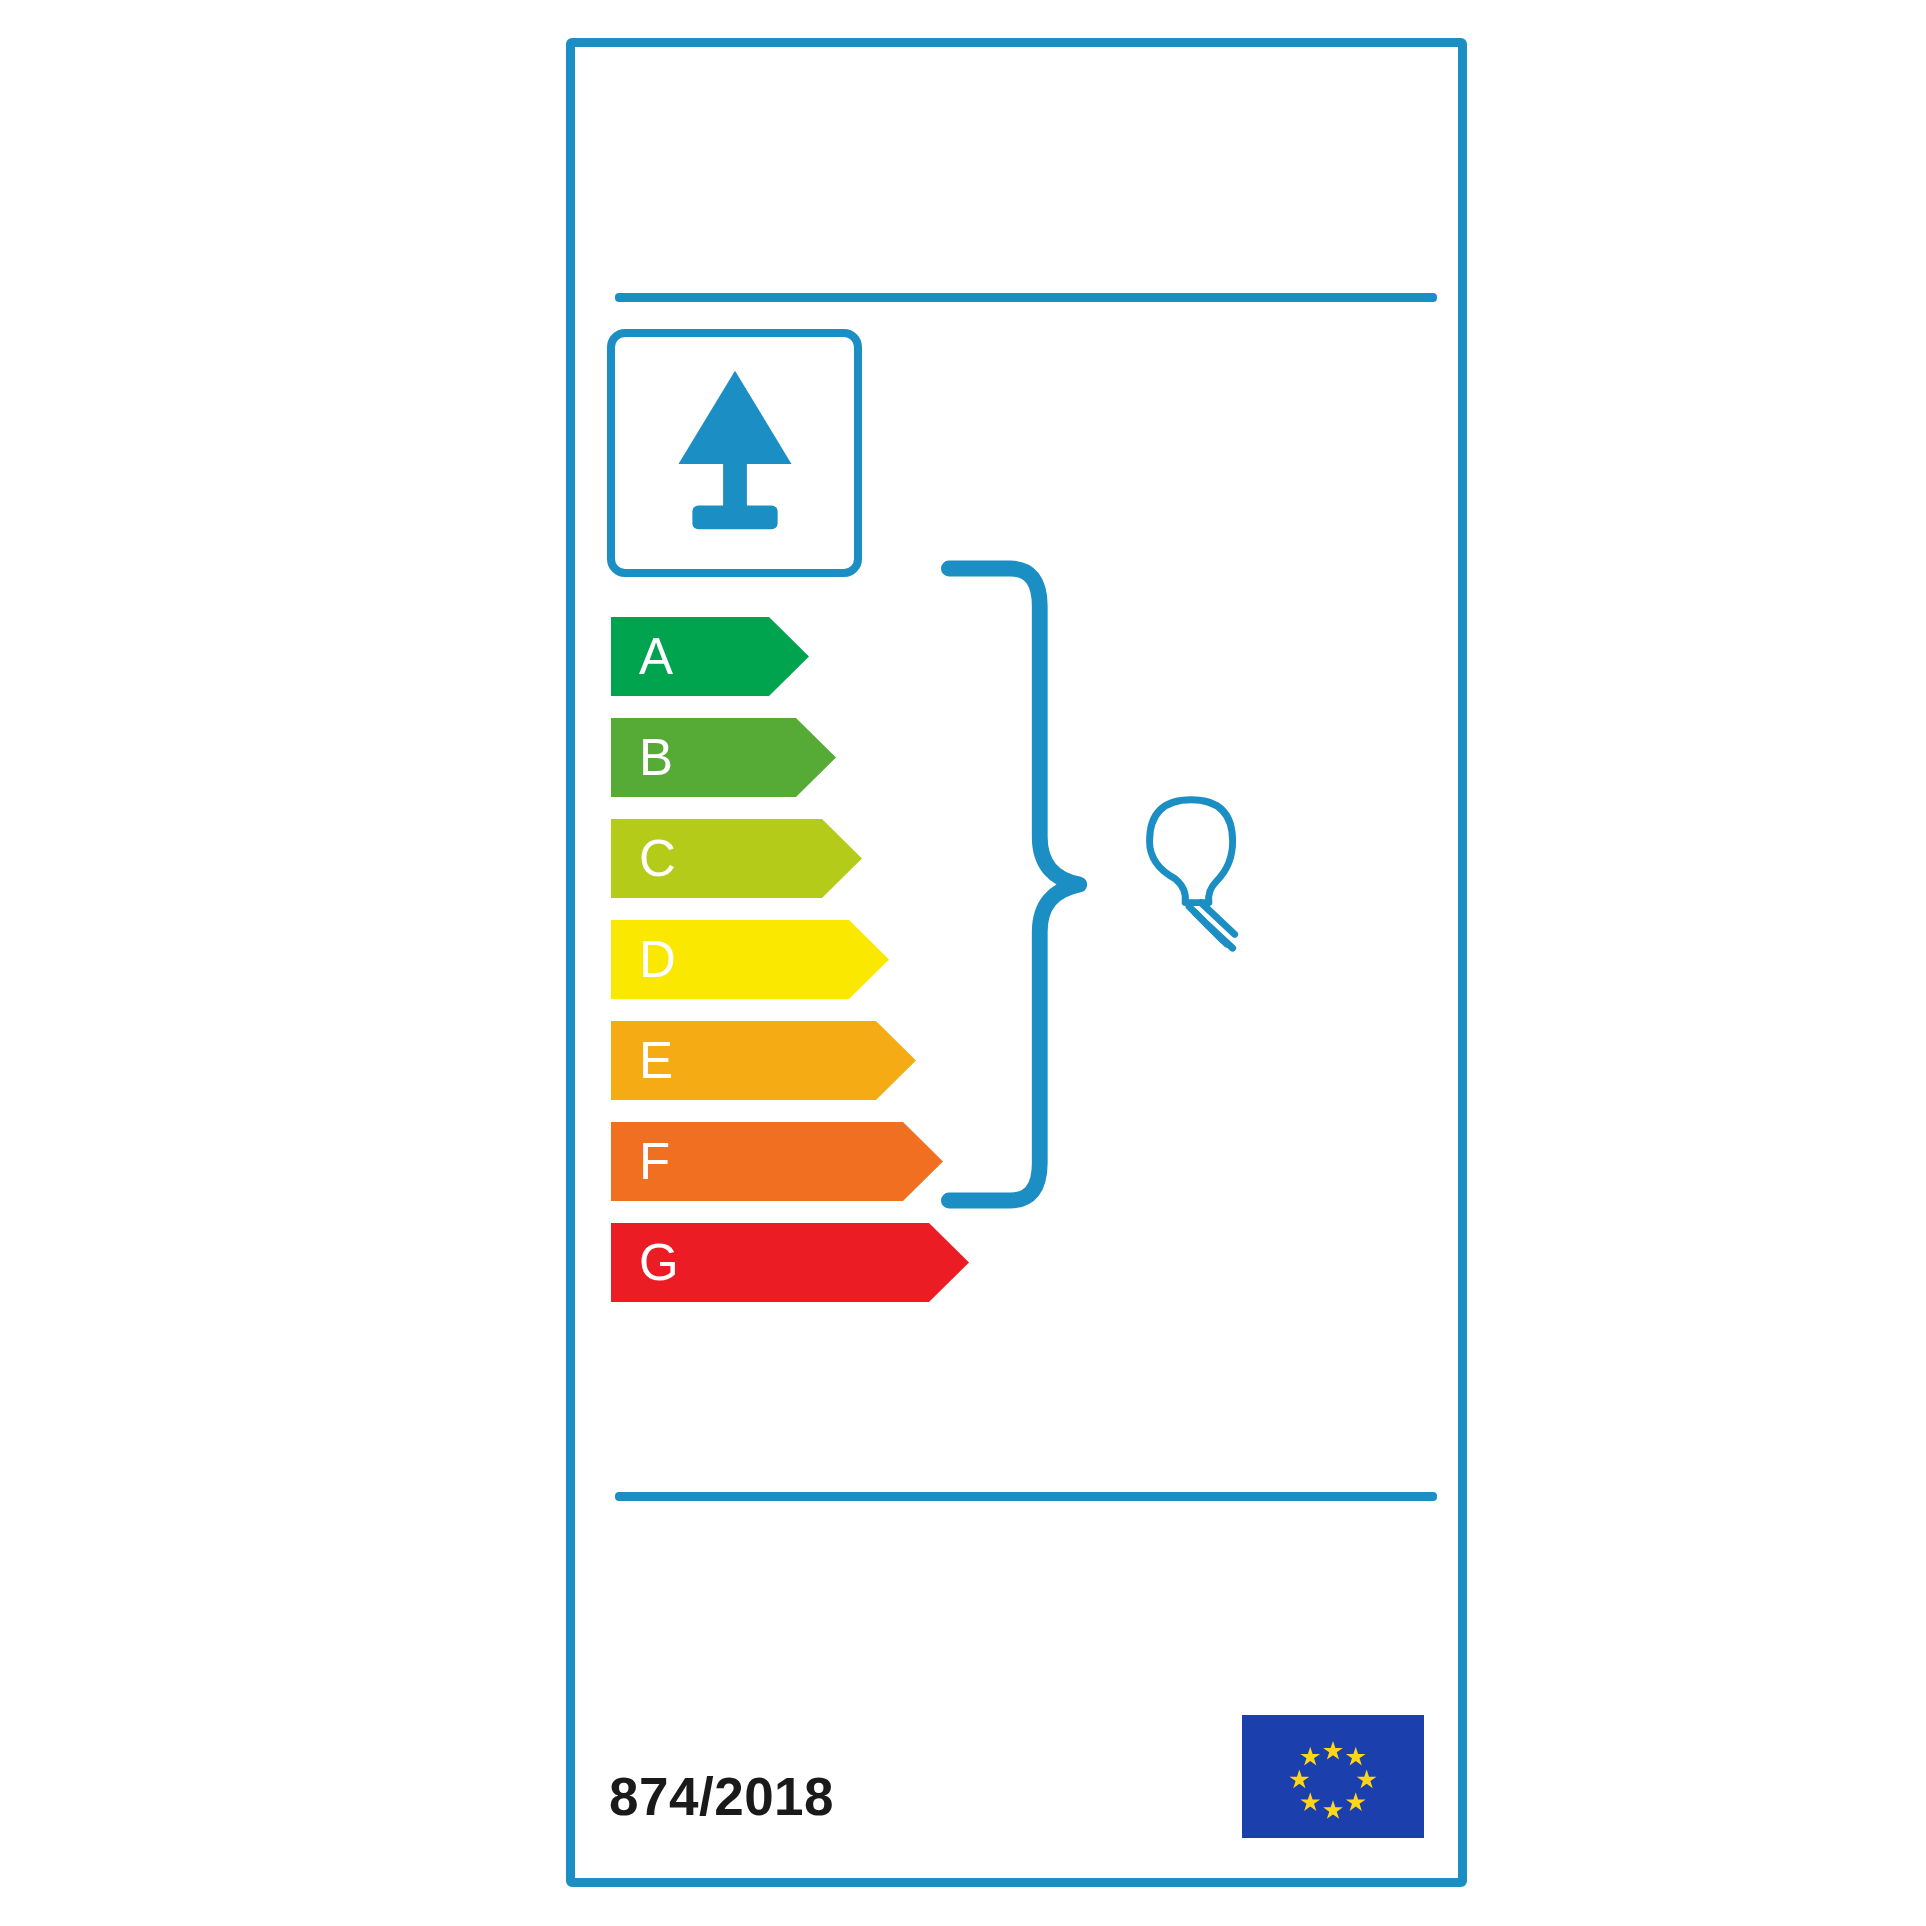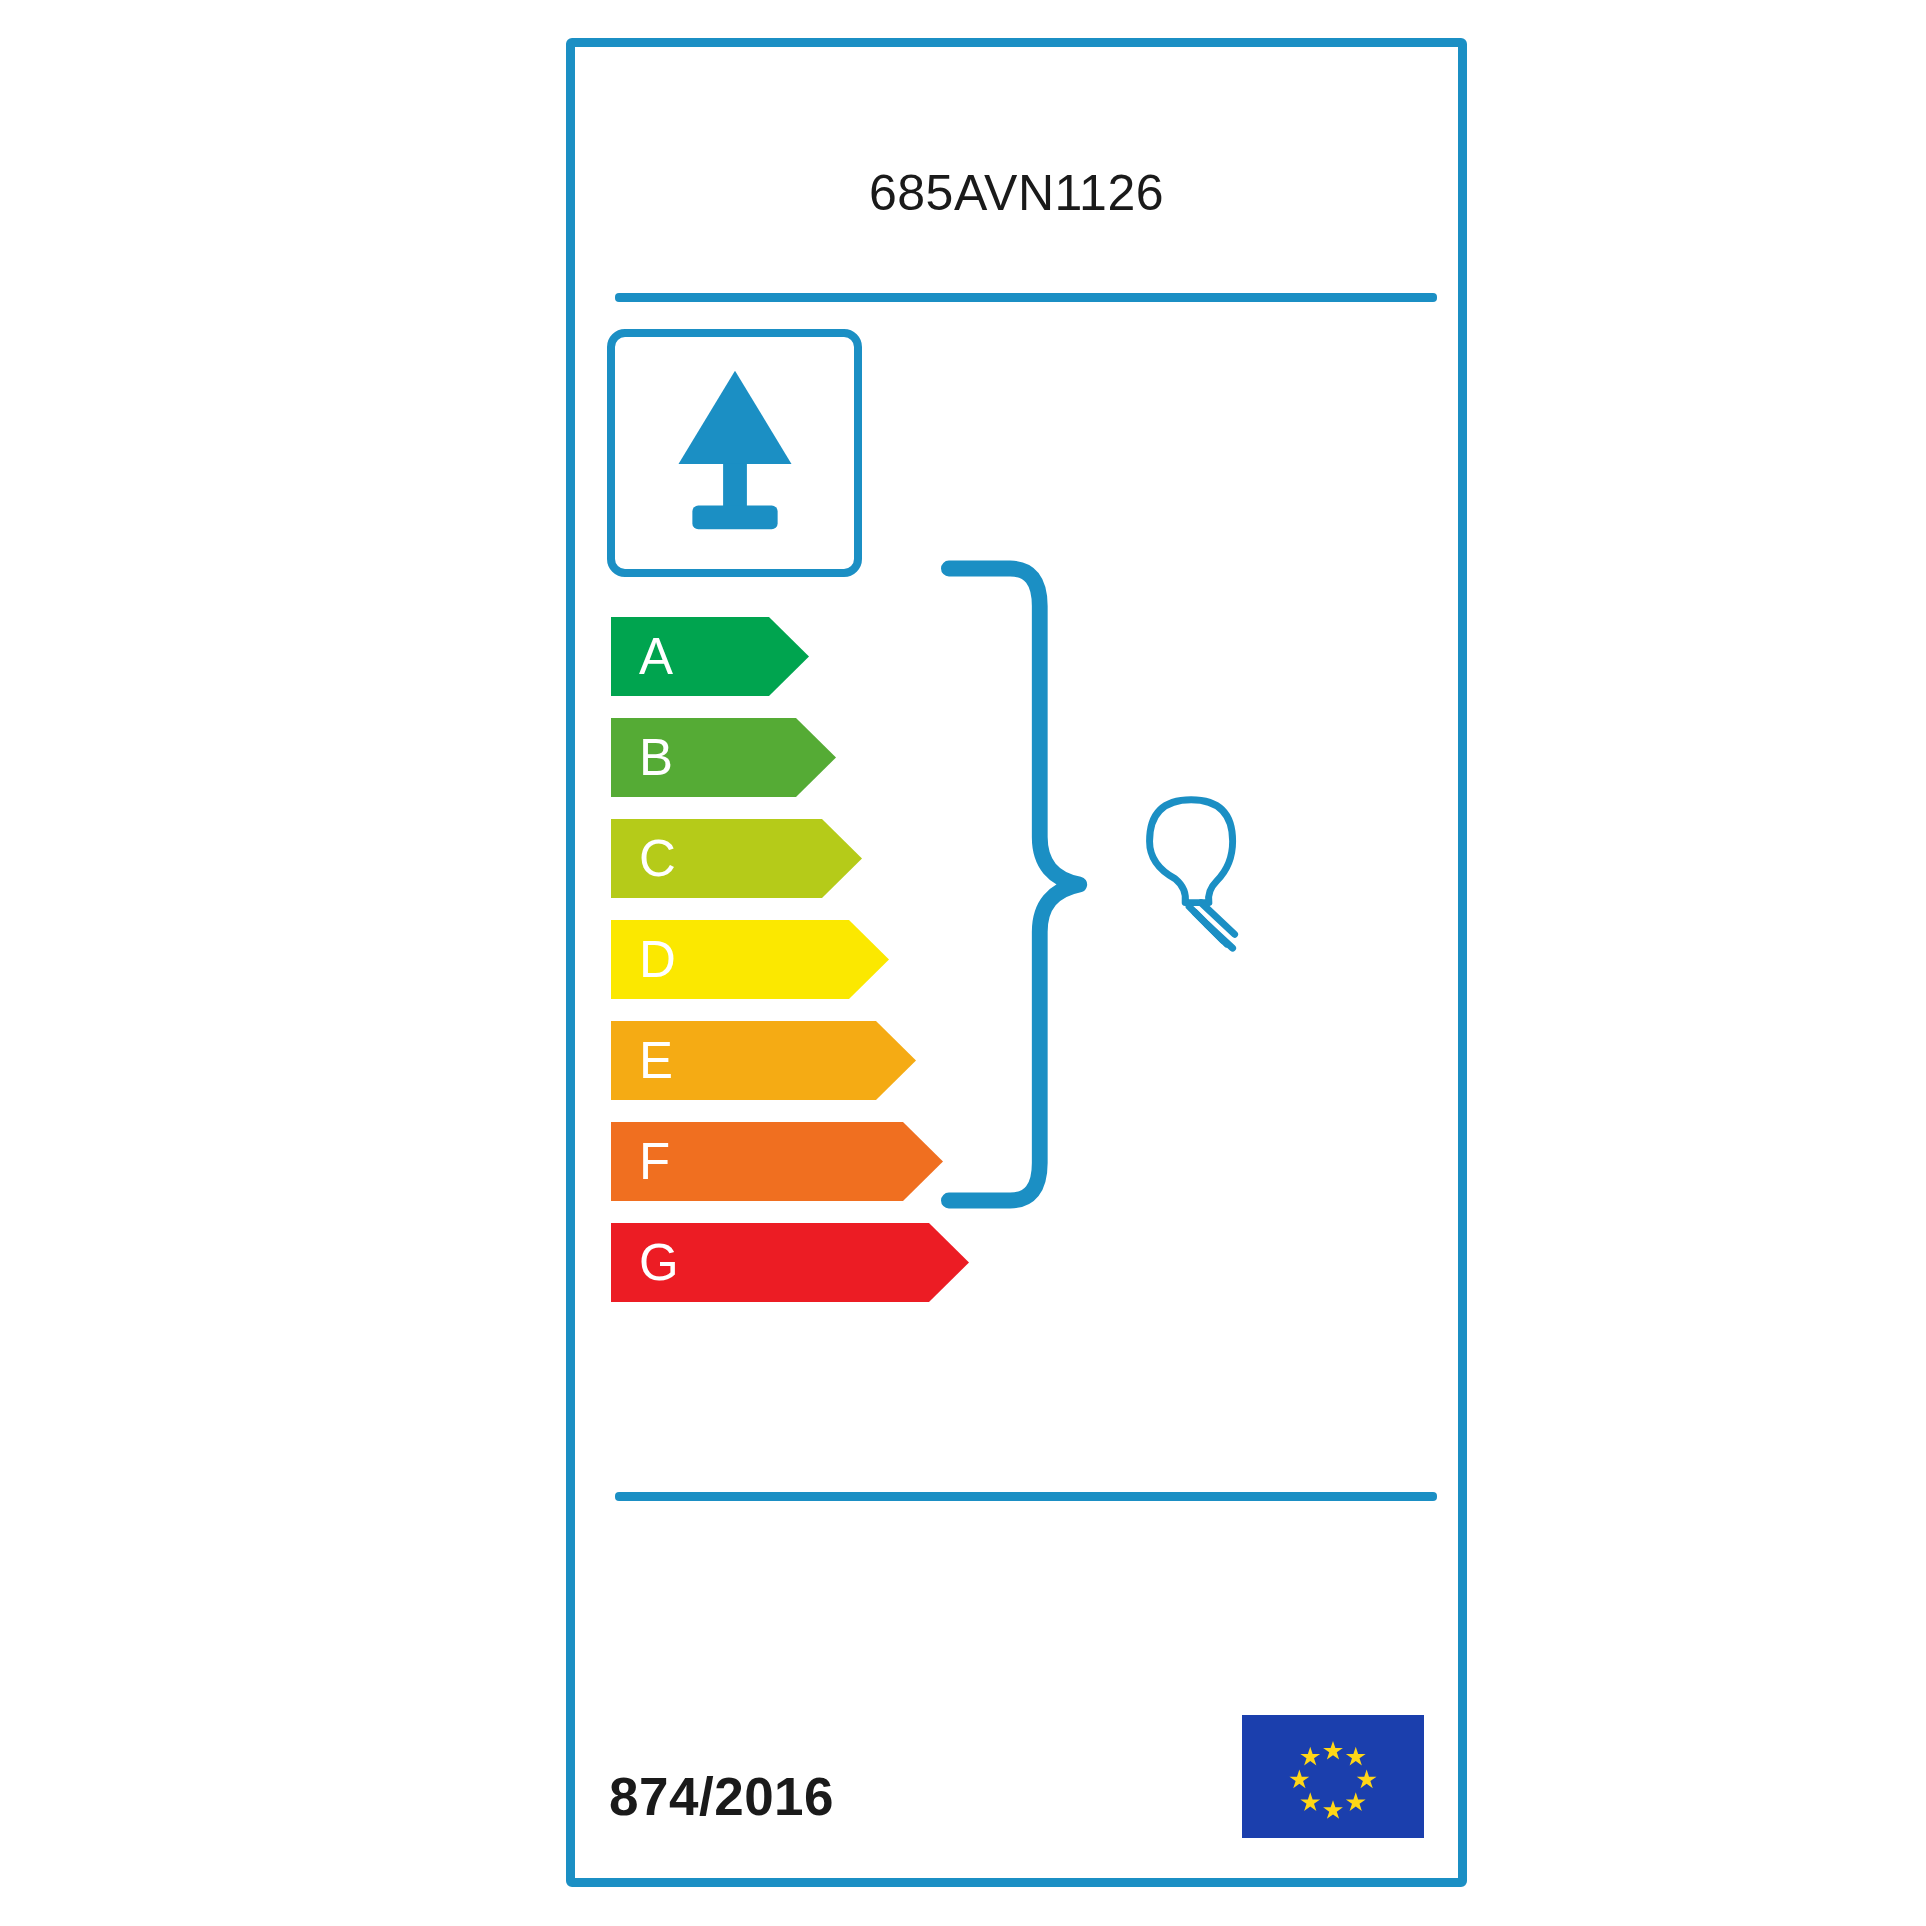--- a/index.html
+++ b/index.html
@@ -137,21 +137,20 @@
     height: 123px;
     background: #1b3fad;
   }
   #eu-flag svg { display: block; }
 </style>
 </head>
 <body>
 
 <div id="label-card">
 
-  <div id="model-code">685AVN1126</div>
 
   <div class="rule" id="rule-top"></div>
 
   <div id="lamp-box">
     <span>
       <svg width="240" height="232" viewBox="0 0 242 234" aria-hidden="true">
         <path d="M121 34 L178 128 L64 128 Z" fill="#1b8fc4"></path>
         <rect x="109" y="128" width="24" height="56" fill="#1b8fc4"></rect>
         <rect x="78" y="170" width="86" height="24" rx="6" fill="#1b8fc4"></rect>
       </svg>
@@ -209,21 +208,21 @@
       <path d="M40 62 Q40 20 82 20 Q124 20 124 62 Q124 86 108 102 Q98 112 100 124 L76 124 Q78 110 66 100 Q40 86 40 62 Z" fill="none" stroke="#1b8fc4" stroke-width="7" stroke-linejoin="round"></path>
       <line x1="80" y1="128" x2="114" y2="162" stroke="#1b8fc4" stroke-width="7" stroke-linecap="round"></line>
       <line x1="92" y1="124" x2="126" y2="156" stroke="#1b8fc4" stroke-width="7" stroke-linecap="round"></line>
       <line x1="86" y1="134" x2="118" y2="166" stroke="#1b8fc4" stroke-width="7" stroke-linecap="round"></line>
       <line x1="98" y1="146" x2="124" y2="170" stroke="#1b8fc4" stroke-width="7" stroke-linecap="round"></line>
     </svg>
   </div>
 
   <div class="rule" id="rule-bottom"></div>
 
-  <div id="regulation">874/2016</div>
+  <div id="regulation">874/2018</div>
 
   <div id="eu-flag">
     <svg width="182" height="123" viewBox="0 0 184 124" aria-hidden="true">
       <rect x="0" y="0" width="184" height="124" fill="#1b3fad"></rect>
       <g fill="#ffd617">
         <polygon points="92,26 94.4,33.2 102,33.2 95.8,37.6 98.2,44.8 92,40.4 85.8,44.8 88.2,37.6 82,33.2 89.6,33.2"></polygon>
         <polygon points="115,32 117.4,39.2 125,39.2 118.8,43.6 121.2,50.8 115,46.4 108.8,50.8 111.2,43.6 105,39.2 112.6,39.2"></polygon>
         <polygon points="69,32 71.4,39.2 79,39.2 72.8,43.6 75.2,50.8 69,46.4 62.8,50.8 65.2,43.6 59,39.2 66.6,39.2"></polygon>
         <polygon points="126,55 128.4,62.2 136,62.2 129.8,66.6 132.2,73.8 126,69.4 119.8,73.8 122.2,66.6 116,62.2 123.6,62.2"></polygon>
         <polygon points="58,55 60.4,62.2 68,62.2 61.8,66.6 64.2,73.8 58,69.4 51.8,73.8 54.2,66.6 48,62.2 55.6,62.2"></polygon>

